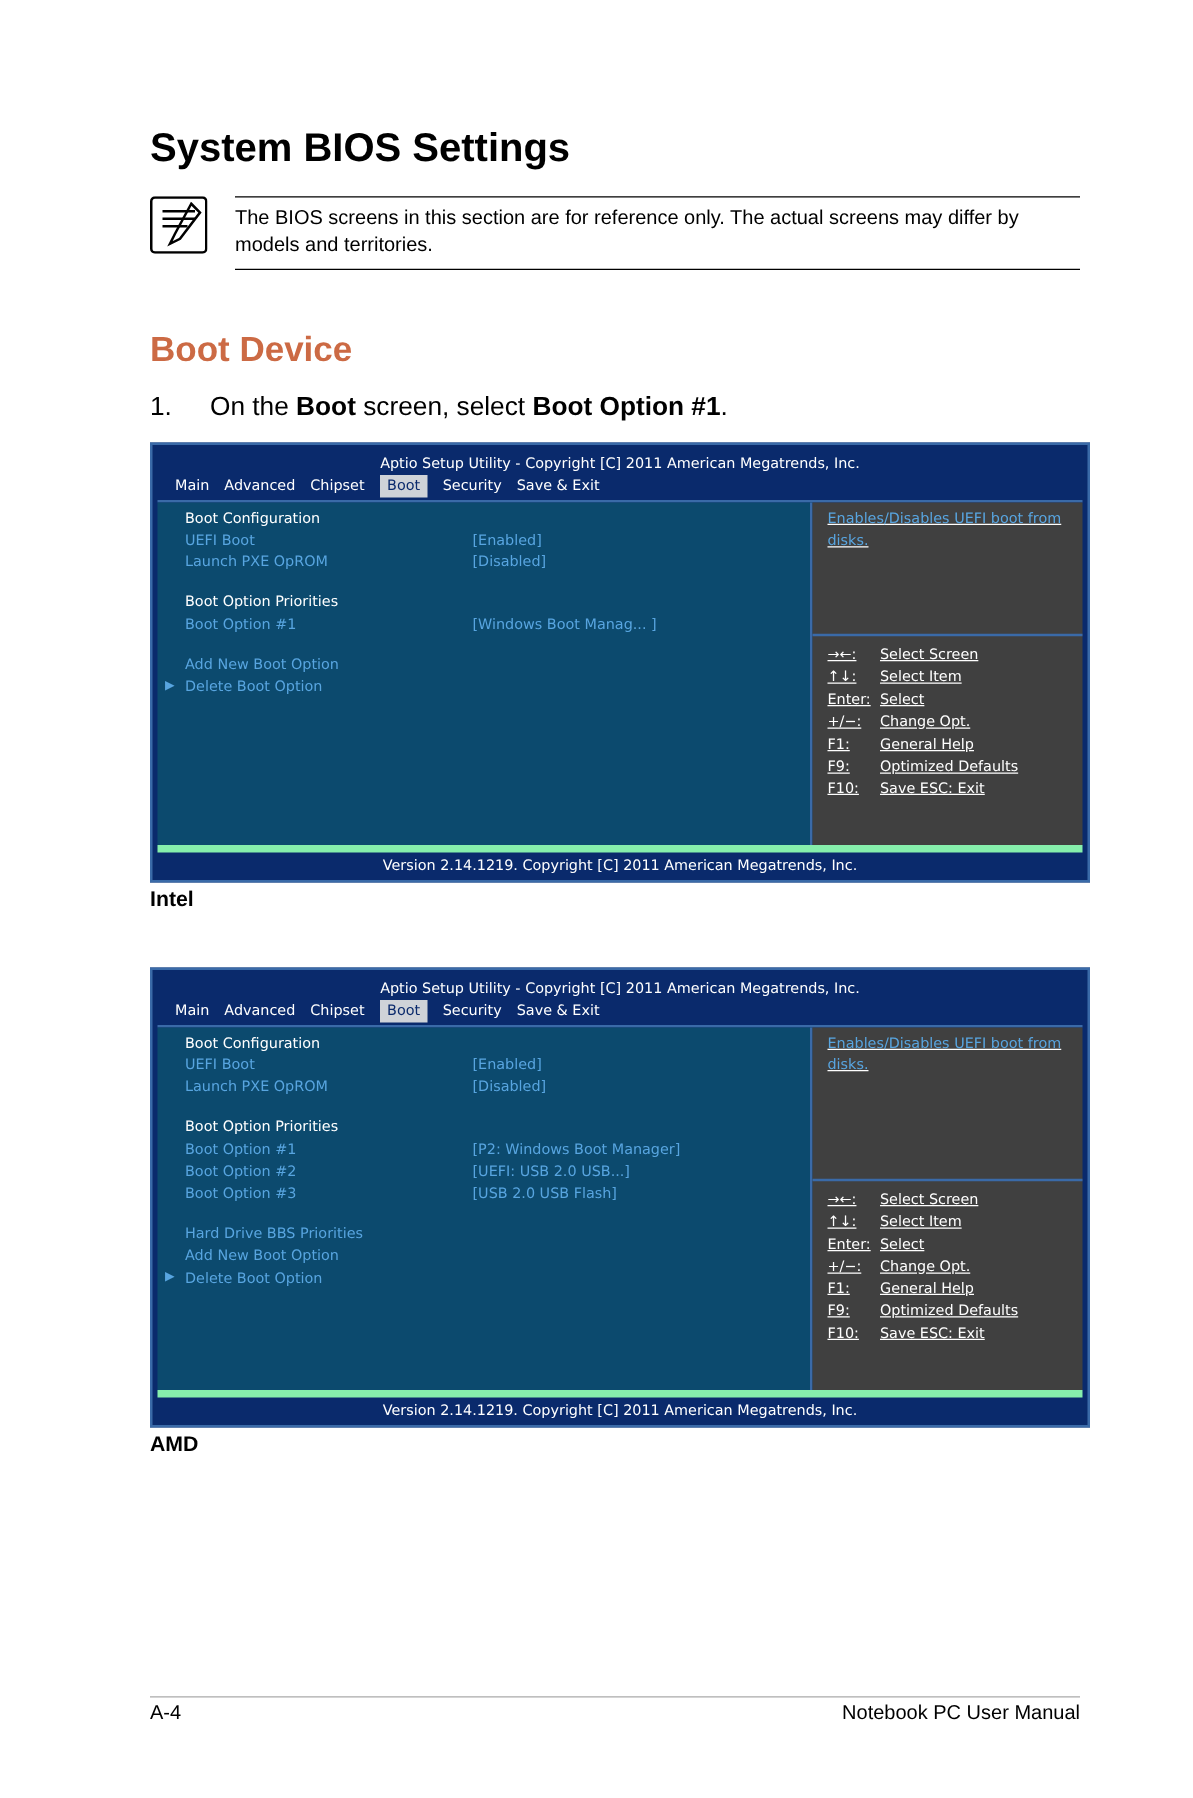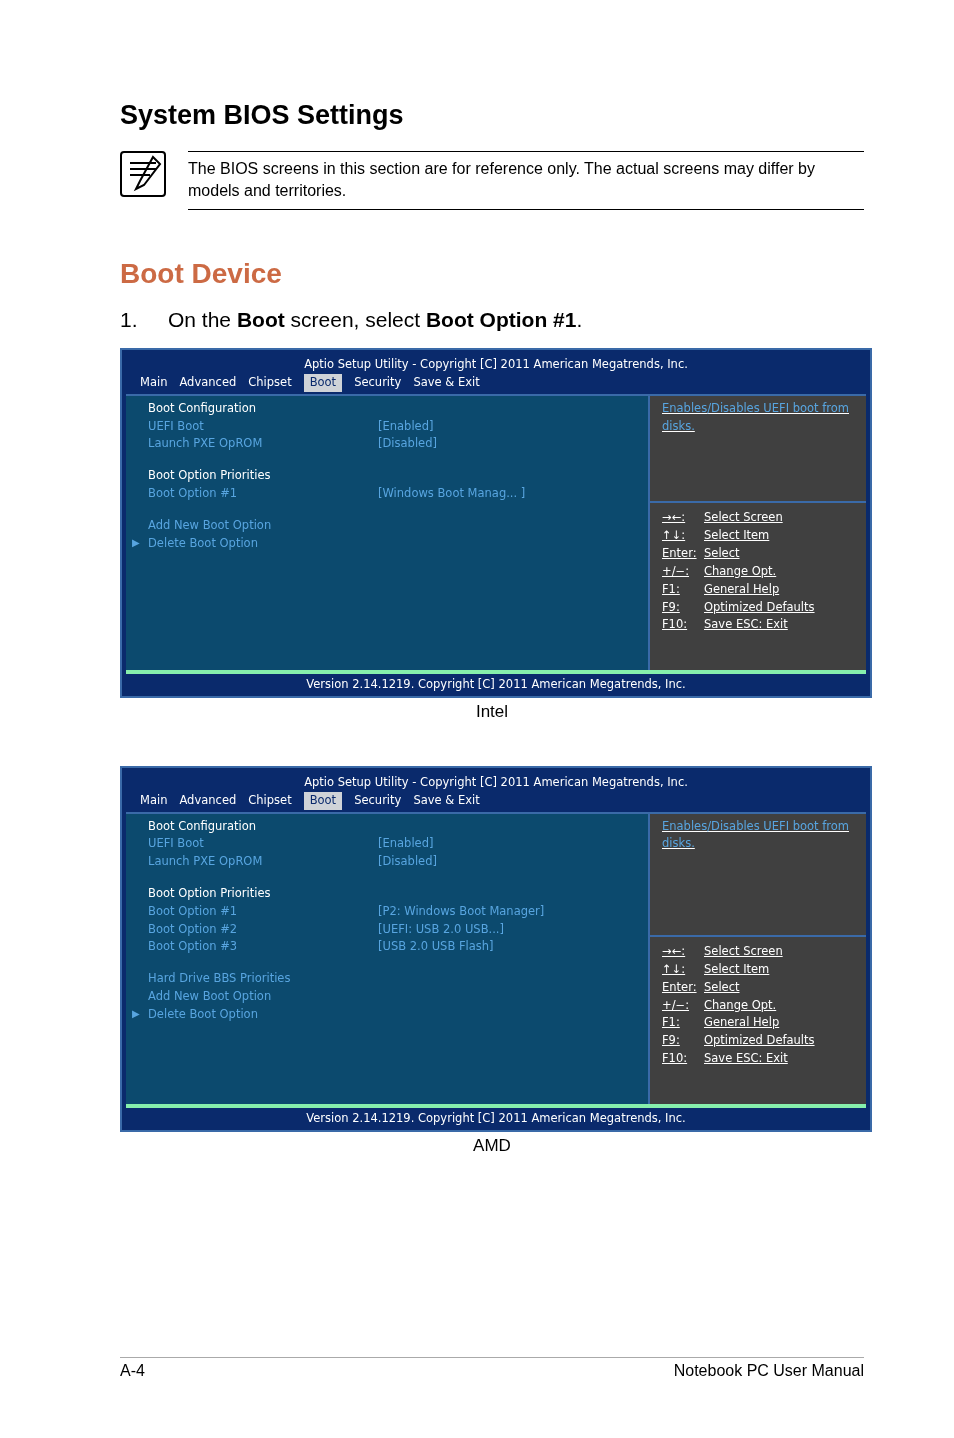--- a/index.html
+++ b/index.html
@@ -7,21 +7,21 @@
     width: 954px;
     height: 1438px;
     background: #fff;
     font-family: "Segoe UI", Arial, sans-serif;
     position: relative;
   }
   .page {
     padding: 100px 90px 40px 120px;
   }
   .h1 {
-    font-size: 27px;
+    font-size: 32px;
     font-weight: 700;
     color: #000;
     margin-bottom: 20px;
   }
   .note-row {
     display: flex;
     align-items: flex-start;
     gap: 22px;
     margin-bottom: 48px;
   }
@@ -123,29 +123,28 @@
     column-gap: 4px;
     row-gap: 0;
     color: #fff;
   }
   .bios .help-grid .k { text-align: left; }
   .bios .footer {
     color: #fff;
     text-align: center;
     font-size: 11.5px;
     padding: 2px 0;
-    border-top: 4px solid #86efac;
+    border-top: 6px solid #86efac;
     margin: 0 4px;
   }
   .label-under {
     font-size: 17px;
-    font-weight: 400;
+    font-weight: 700;
     color: #000;
     margin: 4px 0 44px 0;
-    text-align: center;
   }
   .pgfooter {
     position: absolute;
     left: 120px;
     right: 90px;
     bottom: 58px;
     border-top: 1px solid #aaa;
     padding-top: 4px;
     display: flex;
     justify-content: space-between;

